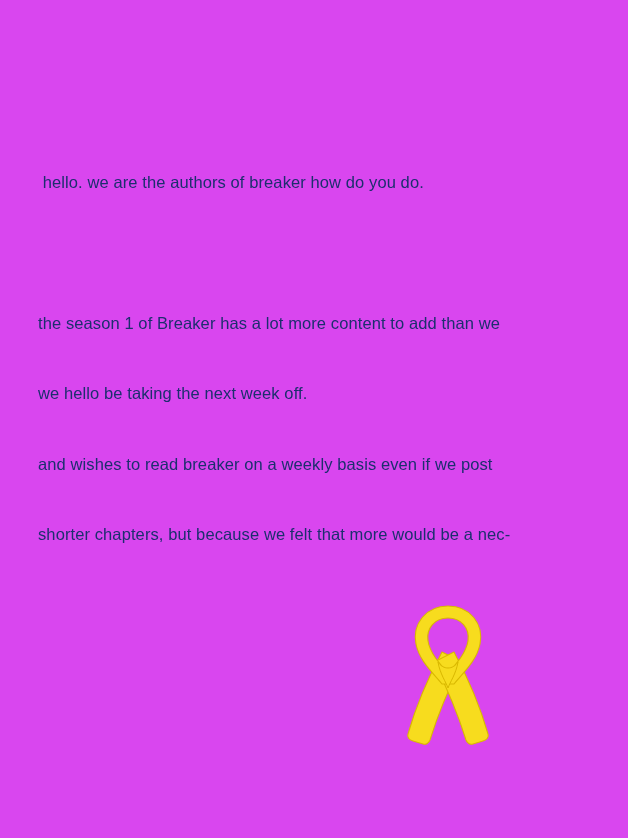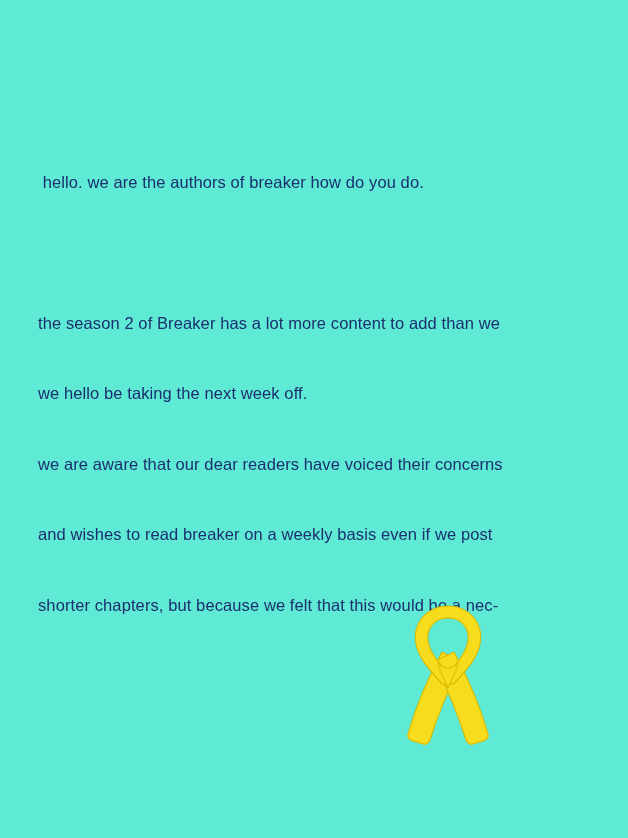--- a/index.html
+++ b/index.html
@@ -10,21 +10,21 @@
     width: 628px;
     height: 838px;
     background: #ffffff;
     font-family: "Liberation Sans", sans-serif;
     overflow: hidden;
   }
   .page {
     position: relative;
     width: 628px;
     height: 838px;
-    background: #5eead4;
+    background: #d946ef;
     box-sizing: border-box;
   }
   .note {
     position: absolute;
     left: 38px;
     top: 124px;
     width: 548px;
     color: #1c2f6e;
     font-size: 16.5px;
     line-height: 23.5px;
@@ -57,25 +57,24 @@
 
 <div class="page">
 
   <div class="note">
 
     <p class="para">
       <span class="line"> hello. we are the authors of breaker how do you do.</span>
     </p>
 
     <p class="para">
-      <span class="line">the season 2 of Breaker has a lot more content to add than we</span>
+      <span class="line">the season 1 of Breaker has a lot more content to add than we</span>
       <span class="line">we hello be taking the next week off.</span>
-      <span class="line">we are aware that our dear readers have voiced their concerns</span>
       <span class="line">and wishes to read breaker on a weekly basis even if we post</span>
-      <span class="line">shorter chapters, but because we felt that this would be a nec-</span>
+      <span class="line">shorter chapters, but because we felt that more would be a nec-</span>
       
     </p>
 
   </div>
 
   <div class="ribbon-wrap">
     <svg width="100" height="150" viewBox="0 0 100 150" xmlns="http://www.w3.org/2000/svg">
 
       <path d="M44 52 C30 78 18 106 10 134 C9 137 11 140 15 141 L25 144 C28 145 31 143 32 140 C40 114 52 86 64 62 Z" fill="#f7dc1e" stroke="#d9b800" stroke-width="1.1" stroke-linejoin="round"></path>
 

